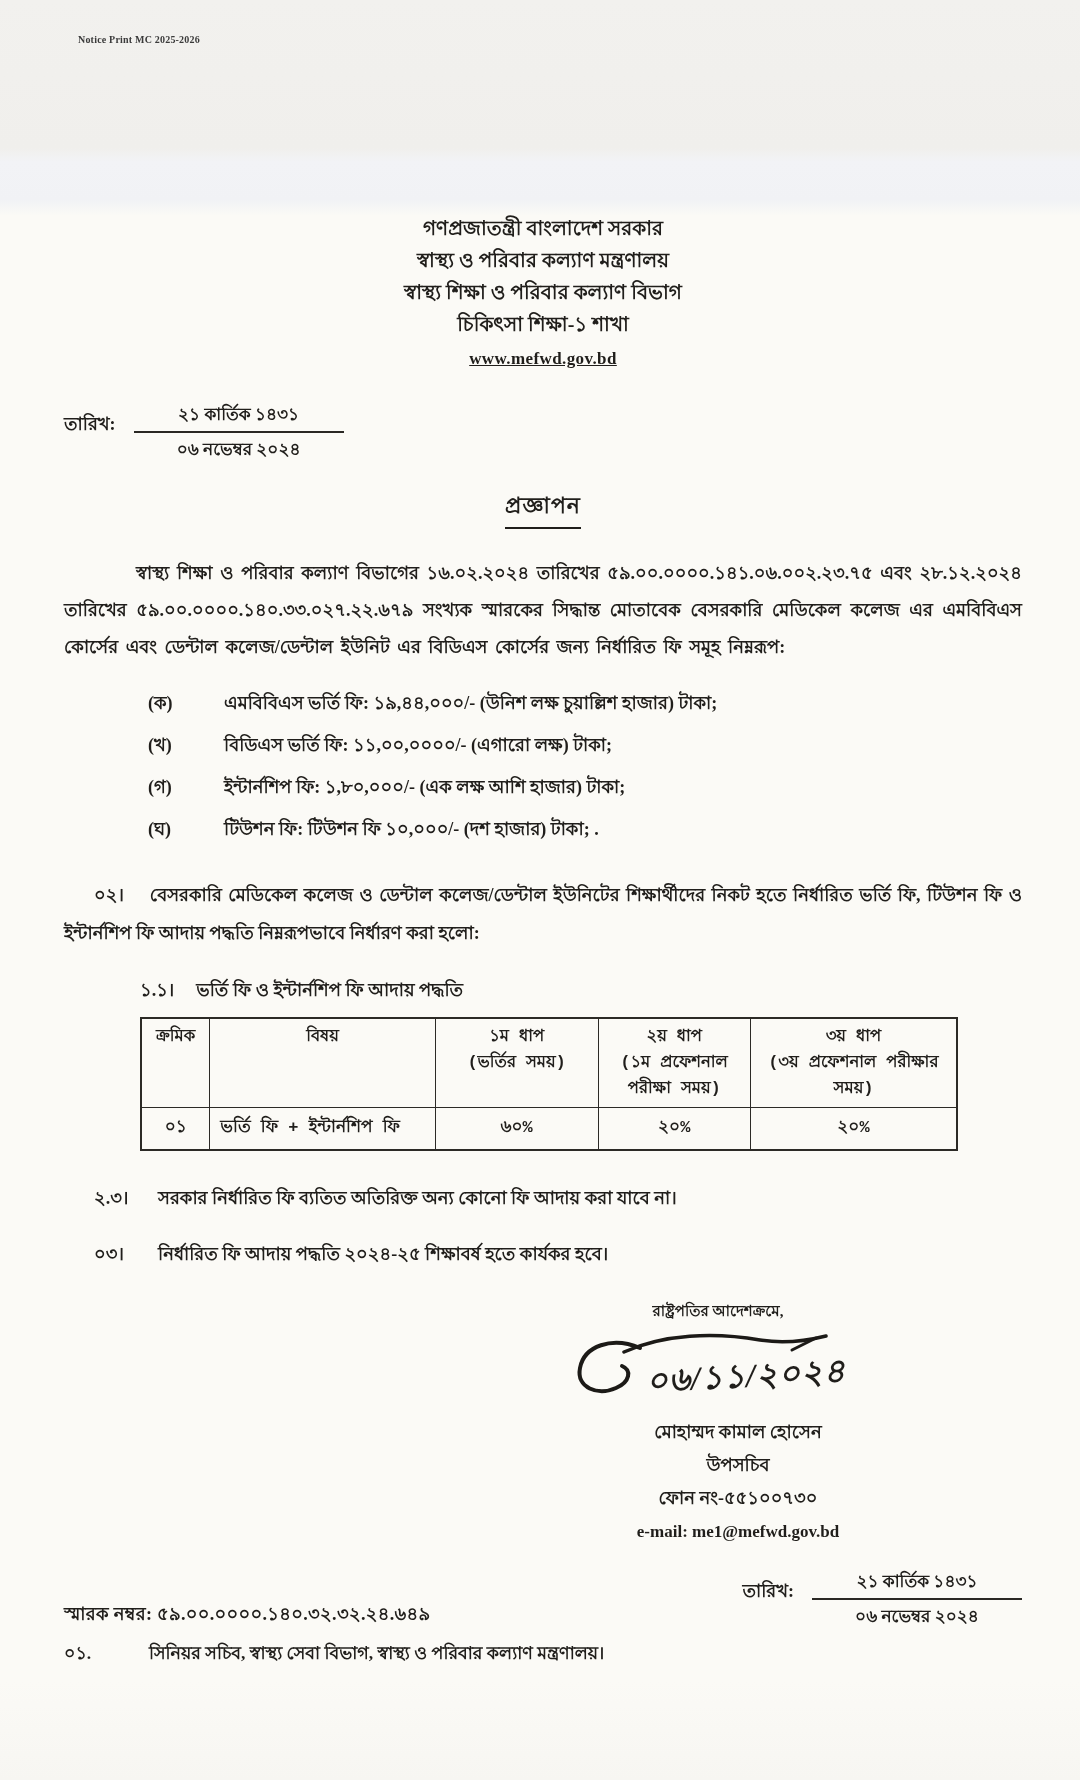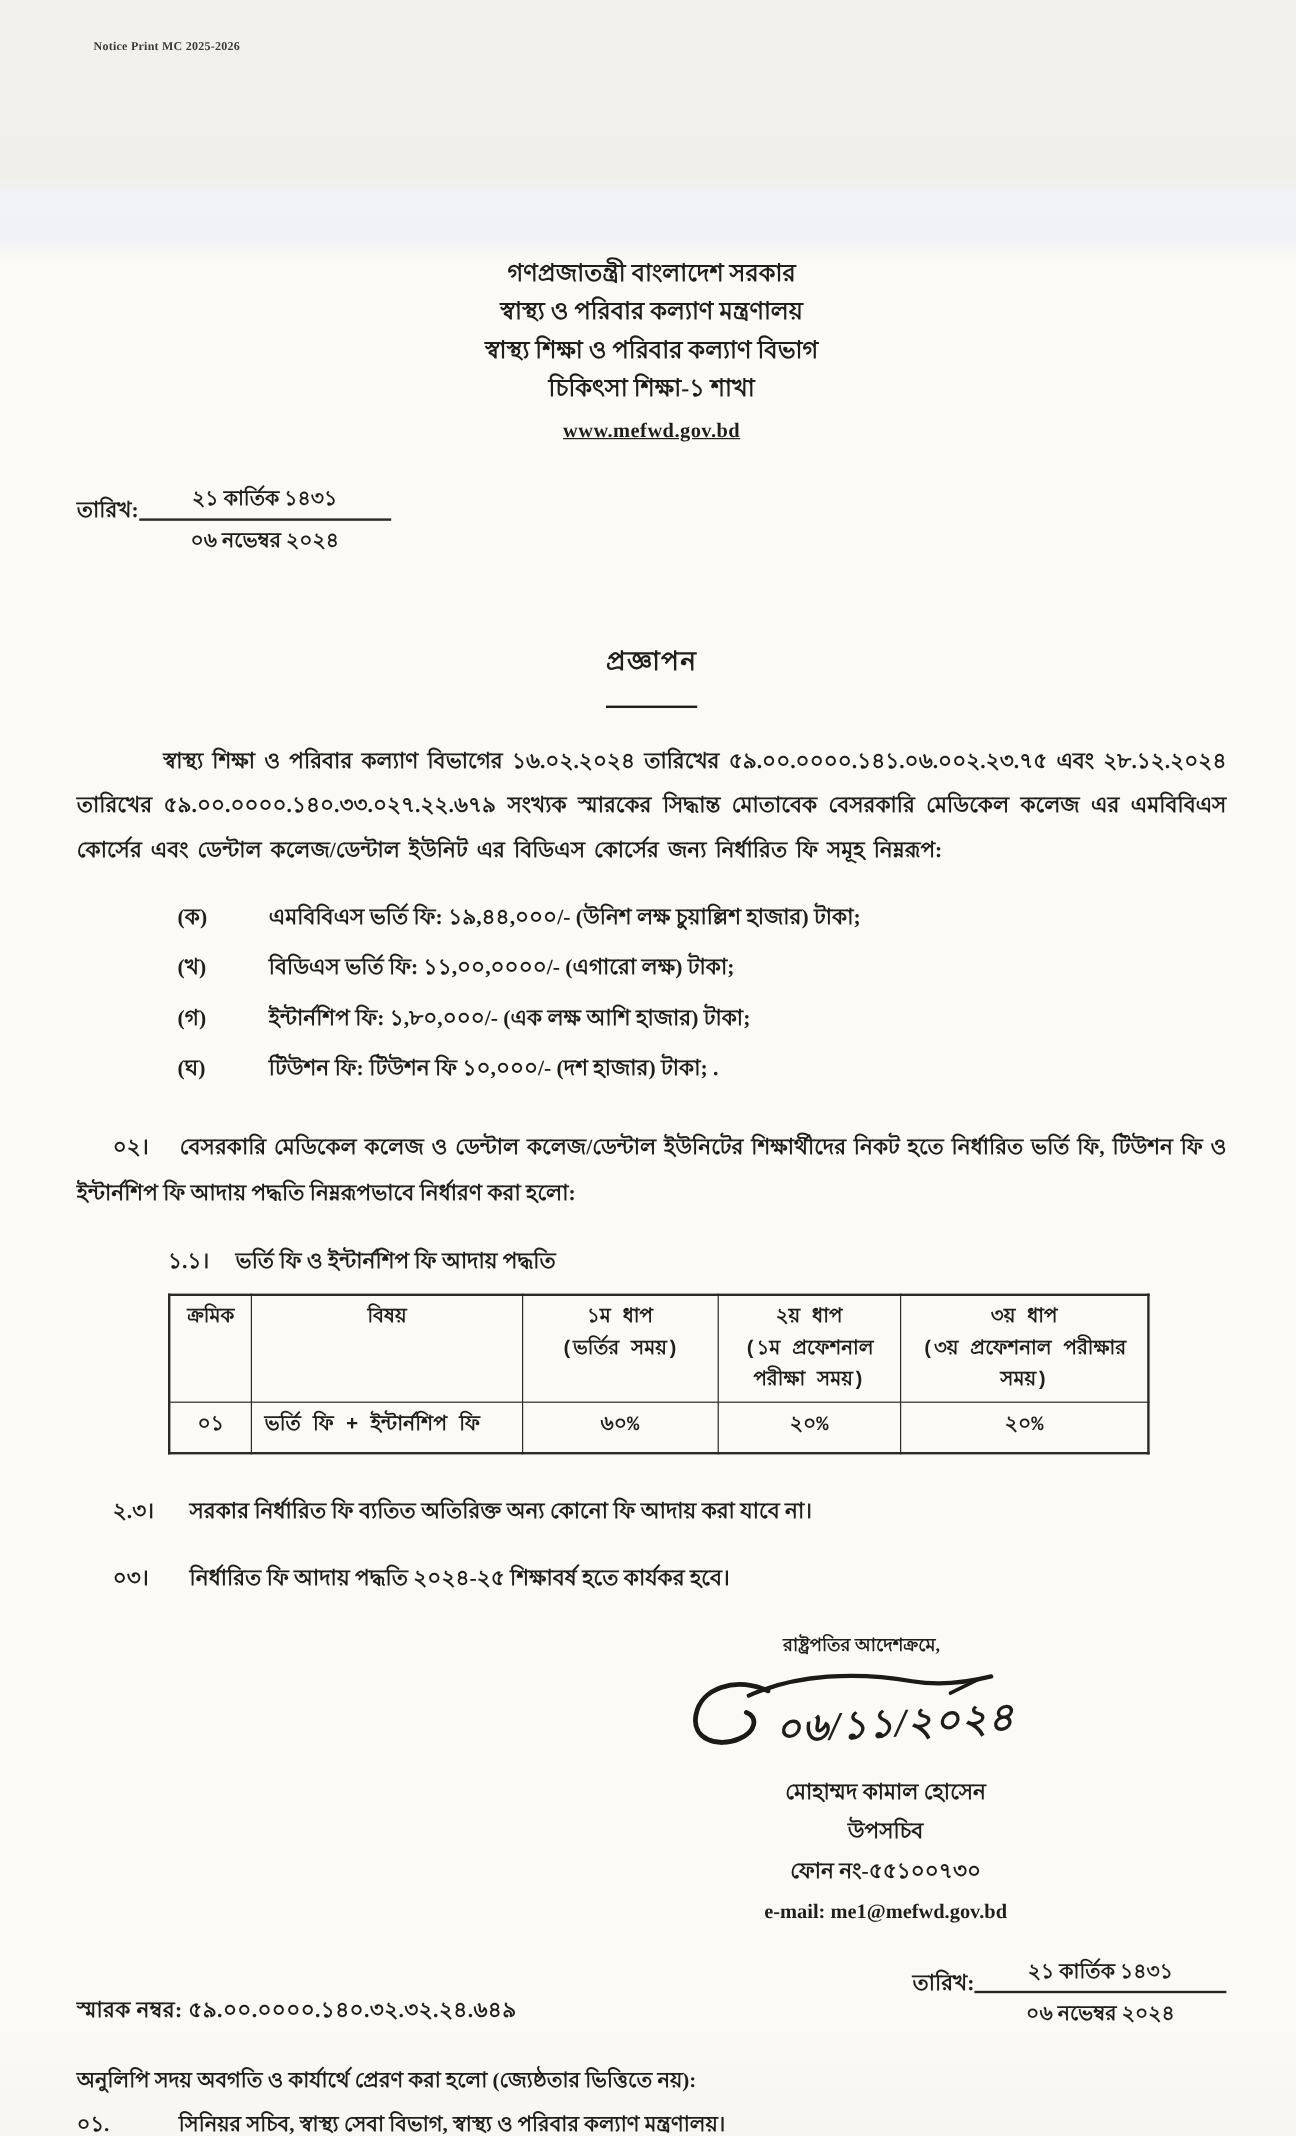--- a/index.html
+++ b/index.html
@@ -47,36 +47,35 @@
   }
 
   
   .memo-row {
     display: flex;
     justify-content: space-between;
     align-items: flex-end;
     margin-top: 26px;
   }
   .memo-left { font-size: 18px; font-weight: 700; letter-spacing: .3px; }
-  .memo-right { display: flex; align-items: center; gap: 0; }
+  .memo-right { display: flex; align-items: center; gap: 18px; }
   .date-label { font-size: 18px; font-weight: 700; padding-bottom: 14px; }
   .date-stack { text-align: center; font-size: 17px; font-weight: 700; min-width: 210px; }
   .date-stack .d-top { padding: 0 6px 2px 6px; border-bottom: 2px solid #2a2824; }
   .date-stack .d-bottom { padding-top: 3px; }
 
   
   .doc-title-wrap { text-align: center; margin-top: 24px; }
   .doc-title {
     display: inline-block;
     font-size: 22px;
     font-weight: 700;
     letter-spacing: 1px;
     border-bottom: 2.5px solid #201e1b;
-    padding-bottom: 18px;
-    margin-top: 44px;
+    padding-bottom: 2px;
   }
 
   
   .para {
     margin-top: 26px;
     font-size: 18px;
     font-weight: 600;
     line-height: 37px;
     text-align: justify;
   }
@@ -319,21 +318,20 @@
       <div class="memo-left">স্মারক নম্বর: ৫৯.০০.০০০০.১৪০.৩২.৩২.২৪.৬৪৯</div>
       <div class="memo-right">
         <div class="date-label">তারিখ:</div>
         <div class="date-stack">
           <div class="d-top">২১ কার্তিক ১৪৩১</div>
           <div class="d-bottom">০৬ নভেম্বর ২০২৪</div>
         </div>
       </div>
     </div>
 
-    <div class="copy-heading">অনুলিপি সদয় অবগতি ও কার্যার্থে প্রেরণ করা হলো (জ্যেষ্ঠতার ভিত্তিতে নয়):</div>
     <div class="copy-list">
       <div class="copy-item">
         <span class="marker">০১.</span>
         <span class="copy-text">সিনিয়র সচিব, স্বাস্থ্য সেবা বিভাগ, স্বাস্থ্য ও পরিবার কল্যাণ মন্ত্রণালয়।</span>
       </div>
 
     </div>
 
   </div>
 </div>

